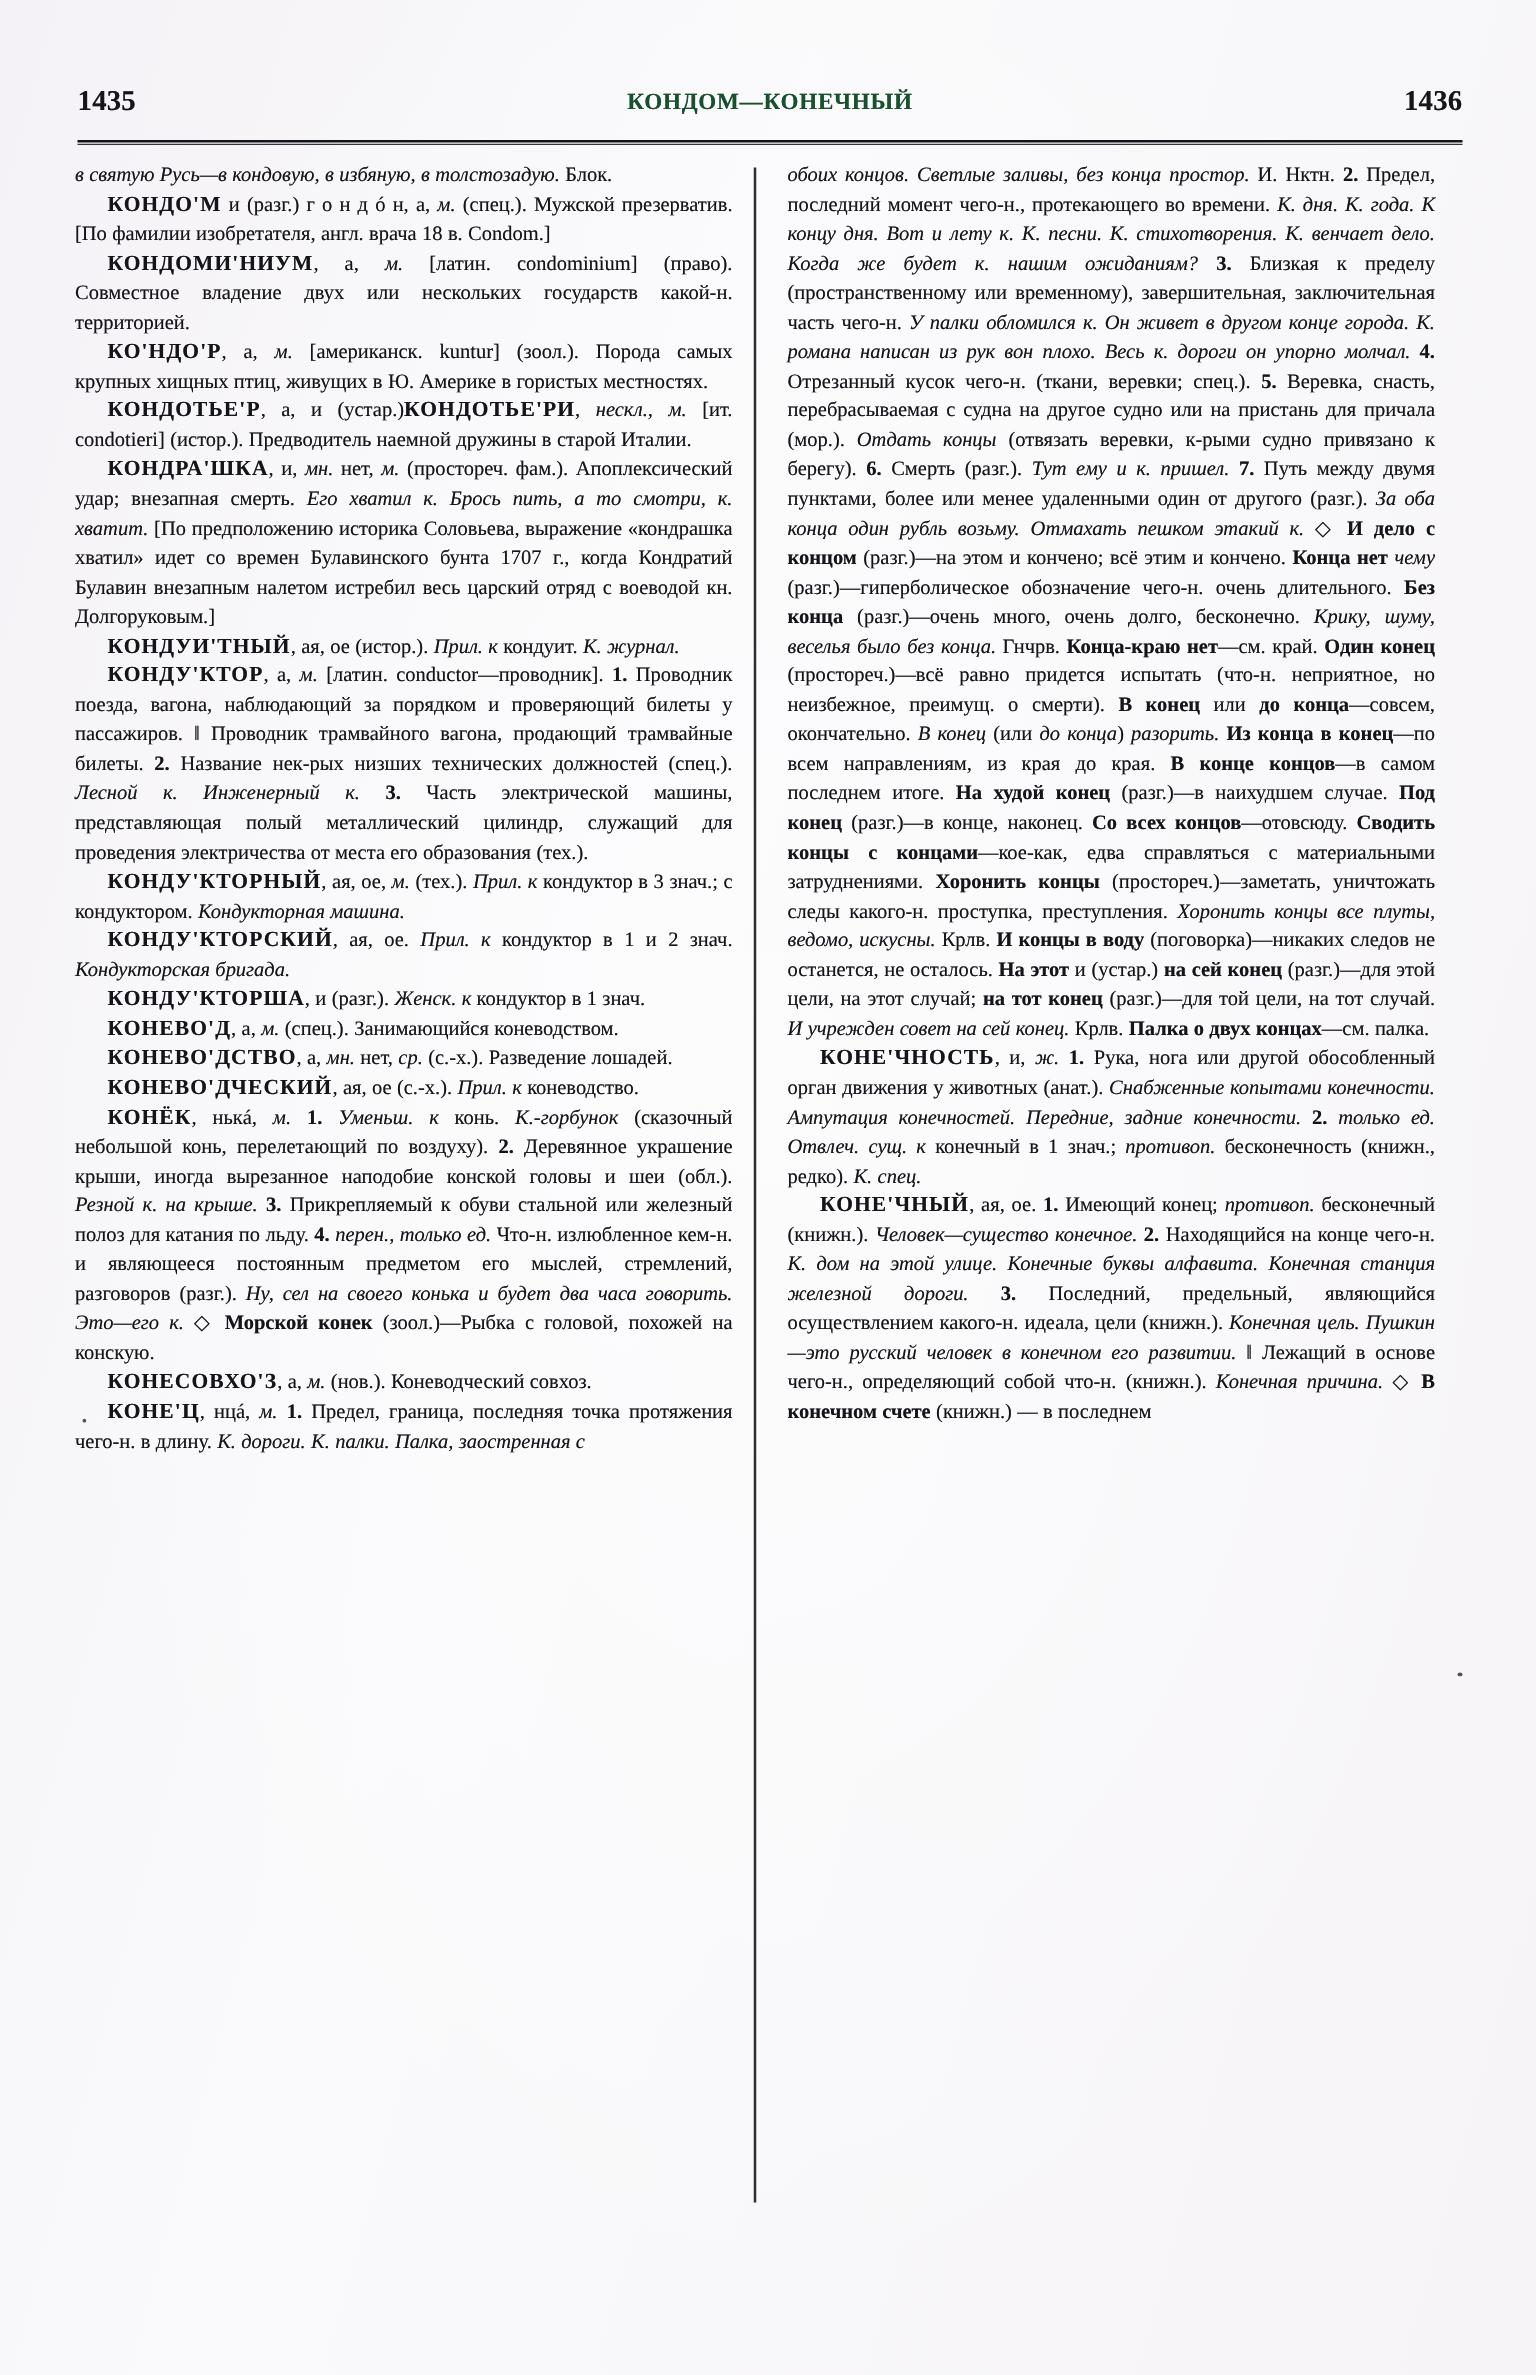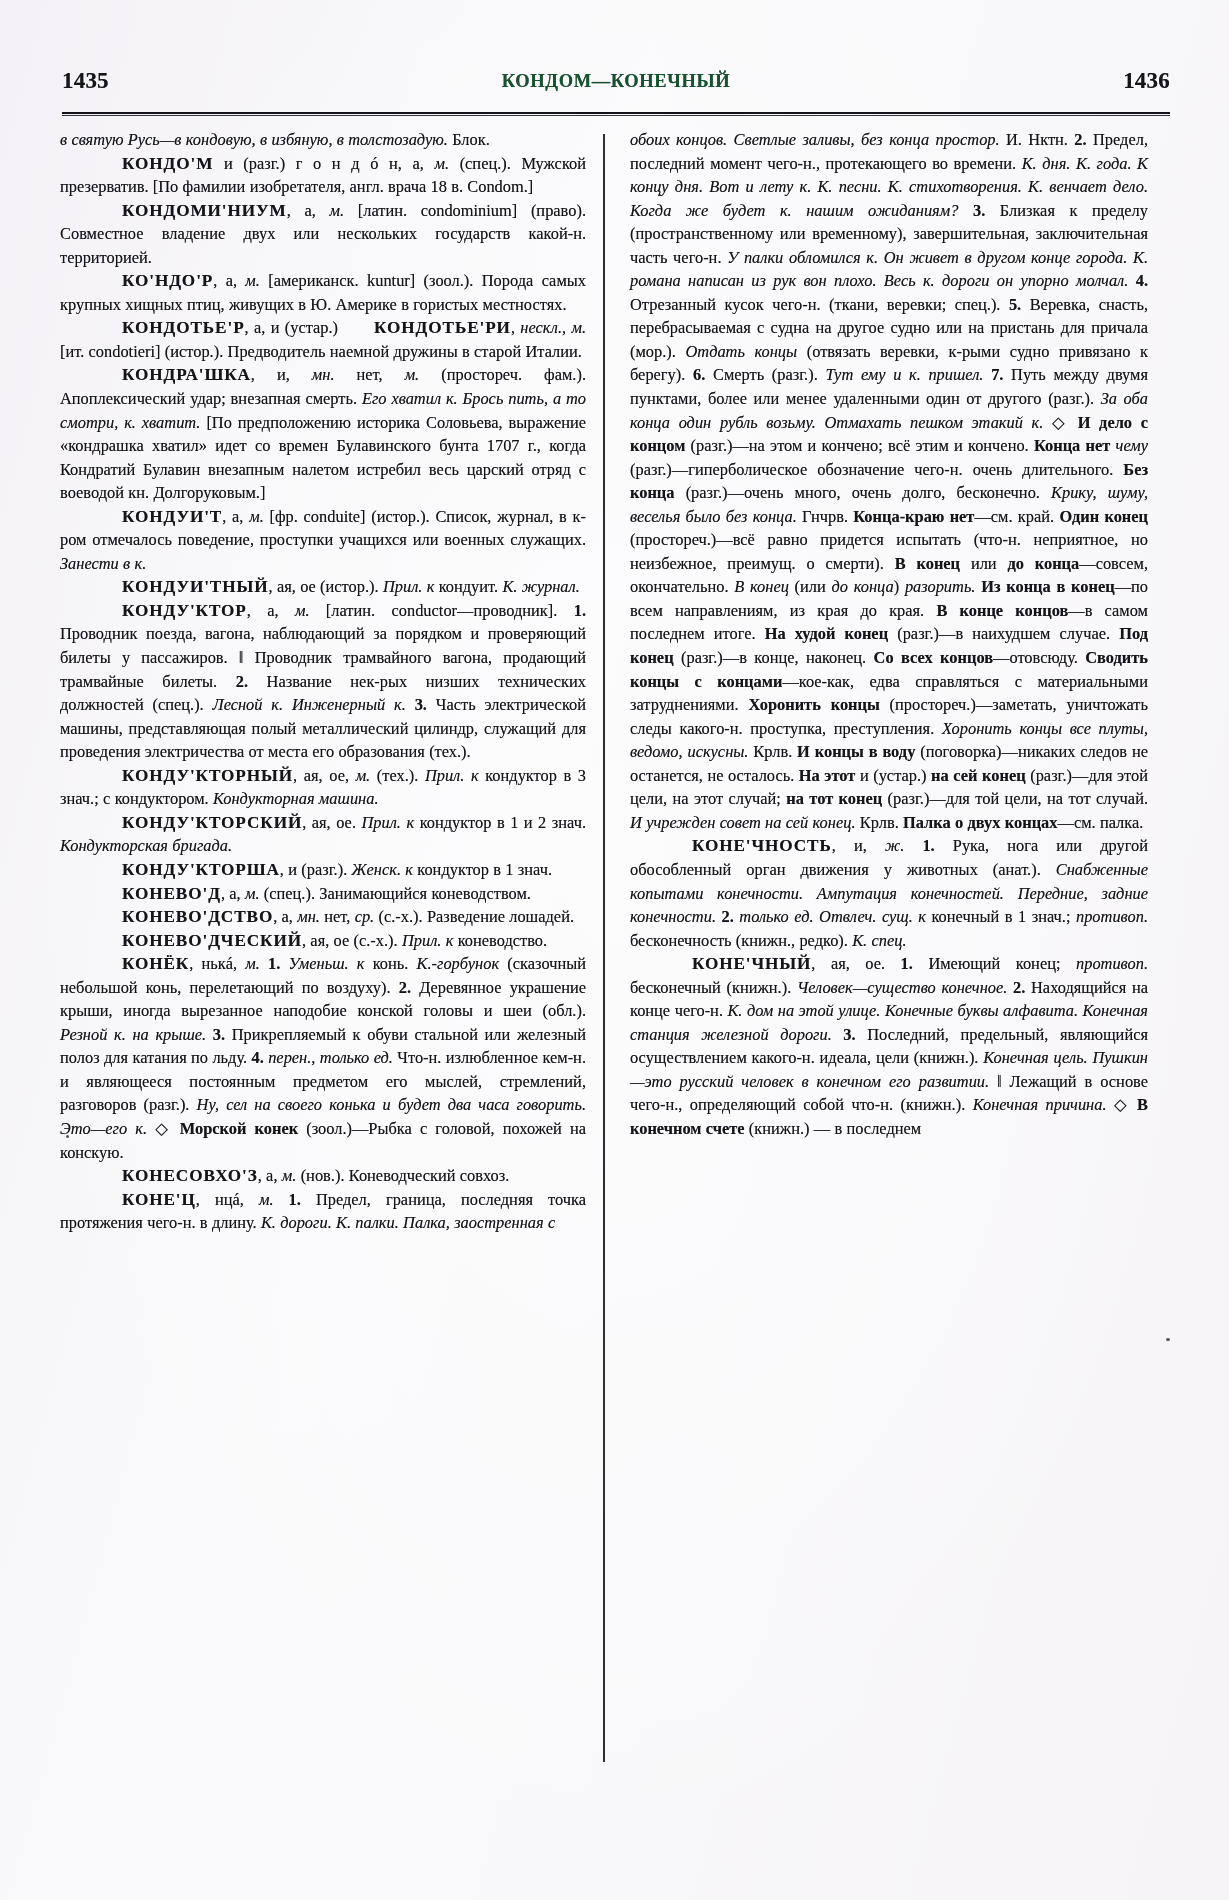--- a/index.html
+++ b/index.html
@@ -136,21 +136,20 @@
   .col p.indent { text-indent: 26px; }
   .col p.flush  { text-indent: 0; }
 
   b, .hw {
     font-weight: bold;
   }
   .hw {
     font-family: "Liberation Serif", "DejaVu Serif", serif;
     letter-spacing: 0.9px;
     font-size: 17.2px;
-    margin-left: 36px;
   }
   i, .it {
     font-style: italic;
   }
 
   
   .col p, .header * {
     text-shadow: 0 0 0.35px rgba(20,19,26,0.55);
   }
 
@@ -180,21 +179,20 @@
     </div>
 
     <div class="columns">
       <div class="col left" id="col-left">
           <p class="flush"><i>в святую Русь—в кондовую, в избяную, в толстозадую.</i> Блок.</p>
           <p class="indent"><span class="hw">КОНДО'М</span> и (разг.) г о н д ó н, а, <i>м.</i> (спец.). Мужской презерватив. [По фамилии изобретателя, англ. врача 18 в. Condom.]</p>
           <p class="indent"><span class="hw">КОНДОМИ'НИУМ</span>, а, <i>м.</i> [латин. condominium] (право). Совместное владение двух или нескольких государств какой-н. территорией.</p>
           <p class="indent"><span class="hw">КО'НДО'Р</span>, а, <i>м.</i> [американск. kuntur] (зоол.). Порода самых крупных хищных птиц, живущих в Ю. Америке в гористых местностях.</p>
           <p class="indent"><span class="hw">КОНДОТЬЕ'Р</span>, а, и (устар.)<span class="hw">КОНДОТЬЕ'РИ</span>, <i>нескл., м.</i> [ит. condotieri] (истор.). Предводитель наемной дружины в старой Италии.</p>
           <p class="indent"><span class="hw">КОНДРА'ШКА</span>, и, <i>мн.</i> нет, <i>м.</i> (простореч. фам.). Апоплексический удар; внезапная смерть. <i>Его хватил к. Брось пить, а то смотри, к. хватит.</i> [По предположению историка Соловьева, выражение «кондрашка хватил» идет со времен Булавинского бунта 1707 г., когда Кондратий Булавин внезапным налетом истребил весь царский отряд с воеводой кн. Долгоруковым.]</p>
-          <p class="indent"><span class="hw">КОНДУИ'Т</span>, а, <i>м.</i> [фр. conduite] (истор.). Список, журнал, в к-ром отмечалось поведение, проступки учащихся или военных служащих. <i>Занести в к.</i></p>
           <p class="indent"><span class="hw">КОНДУИ'ТНЫЙ</span>, ая, ое (истор.). <i>Прил. к</i> кондуит. <i>К. журнал.</i></p>
           <p class="indent"><span class="hw">КОНДУ'КТОР</span>, а, <i>м.</i> [латин. conductor—проводник]. <b>1.</b> Проводник поезда, вагона, наблюдающий за порядком и проверяющий билеты у пассажиров. ‖ Проводник трамвайного вагона, продающий трамвайные билеты. <b>2.</b> Название нек-рых низших технических должностей (спец.). <i>Лесной к. Инженерный к.</i> <b>3.</b> Часть электрической машины, представляющая полый металлический цилиндр, служащий для проведения электричества от места его образования (тех.).</p>
           <p class="indent"><span class="hw">КОНДУ'КТОРНЫЙ</span>, ая, ое, <i>м.</i> (тех.). <i>Прил. к</i> кондуктор в 3 знач.; с кондуктором. <i>Кондукторная машина.</i></p>
           <p class="indent"><span class="hw">КОНДУ'КТОРСКИЙ</span>, ая, ое. <i>Прил. к</i> кондуктор в 1 и 2 знач. <i>Кондукторская бригада.</i></p>
           <p class="indent"><span class="hw">КОНДУ'КТОРША</span>, и (разг.). <i>Женск. к</i> кондуктор в 1 знач.</p>
           <p class="indent"><span class="hw">КОНЕВО'Д</span>, а, <i>м.</i> (спец.). Занимающийся коневодством.</p>
           <p class="indent"><span class="hw">КОНЕВО'ДСТВО</span>, а, <i>мн.</i> нет, <i>ср.</i> (с.-х.). Разведение лошадей.</p>
           <p class="indent"><span class="hw">КОНЕВО'ДЧЕСКИЙ</span>, ая, ое (с.-х.). <i>Прил. к</i> коневодство.</p>
           <p class="indent"><span class="hw">КОНЁК</span>, нькá, <i>м.</i> <b>1.</b> <i>Уменьш. к</i> конь. <i>К.-горбунок</i> (сказочный небольшой конь, перелетающий по воздуху). <b>2.</b> Деревянное украшение крыши, иногда вырезанное наподобие конской головы и шеи (обл.). <i>Резной к. на крыше.</i> <b>3.</b> Прикрепляемый к обуви стальной или железный полоз для катания по льду. <b>4.</b> <i>перен., только ед.</i> Что-н. излюбленное кем-н. и являющееся постоянным предметом его мыслей, стремлений, разговоров (разг.). <i>Ну, сел на своего конька и будет два часа говорить. Это—его к.</i> ◇ <b>Морской конек</b> (зоол.)—Рыбка с головой, похожей на конскую.</p>
           <p class="indent"><span class="hw">КОНЕСОВХО'З</span>, а, <i>м.</i> (нов.). Коневодческий совхоз.</p>

